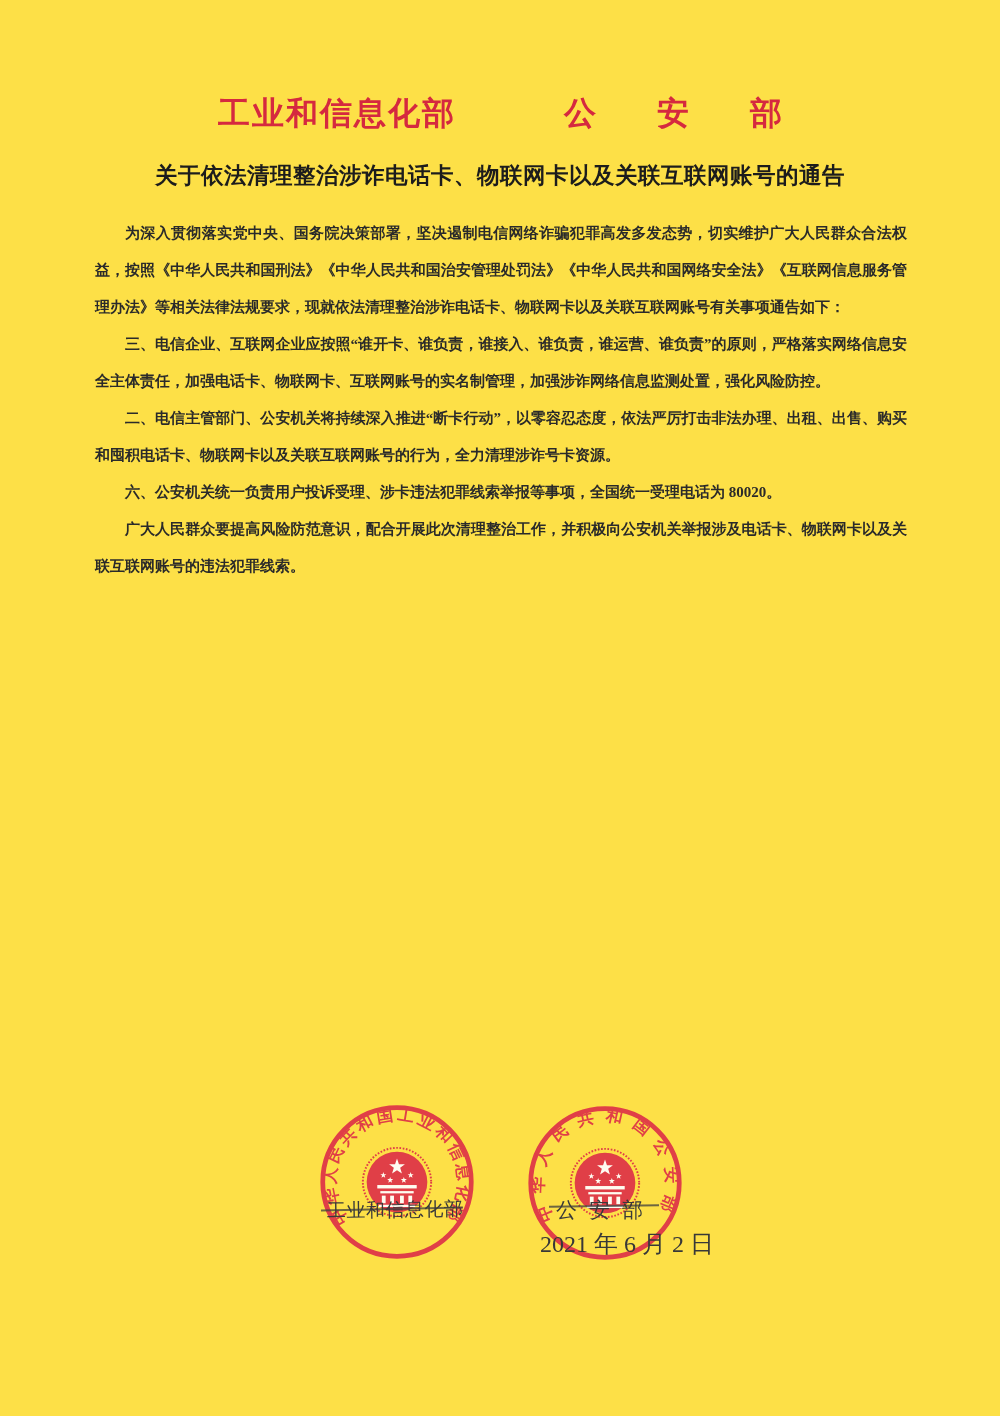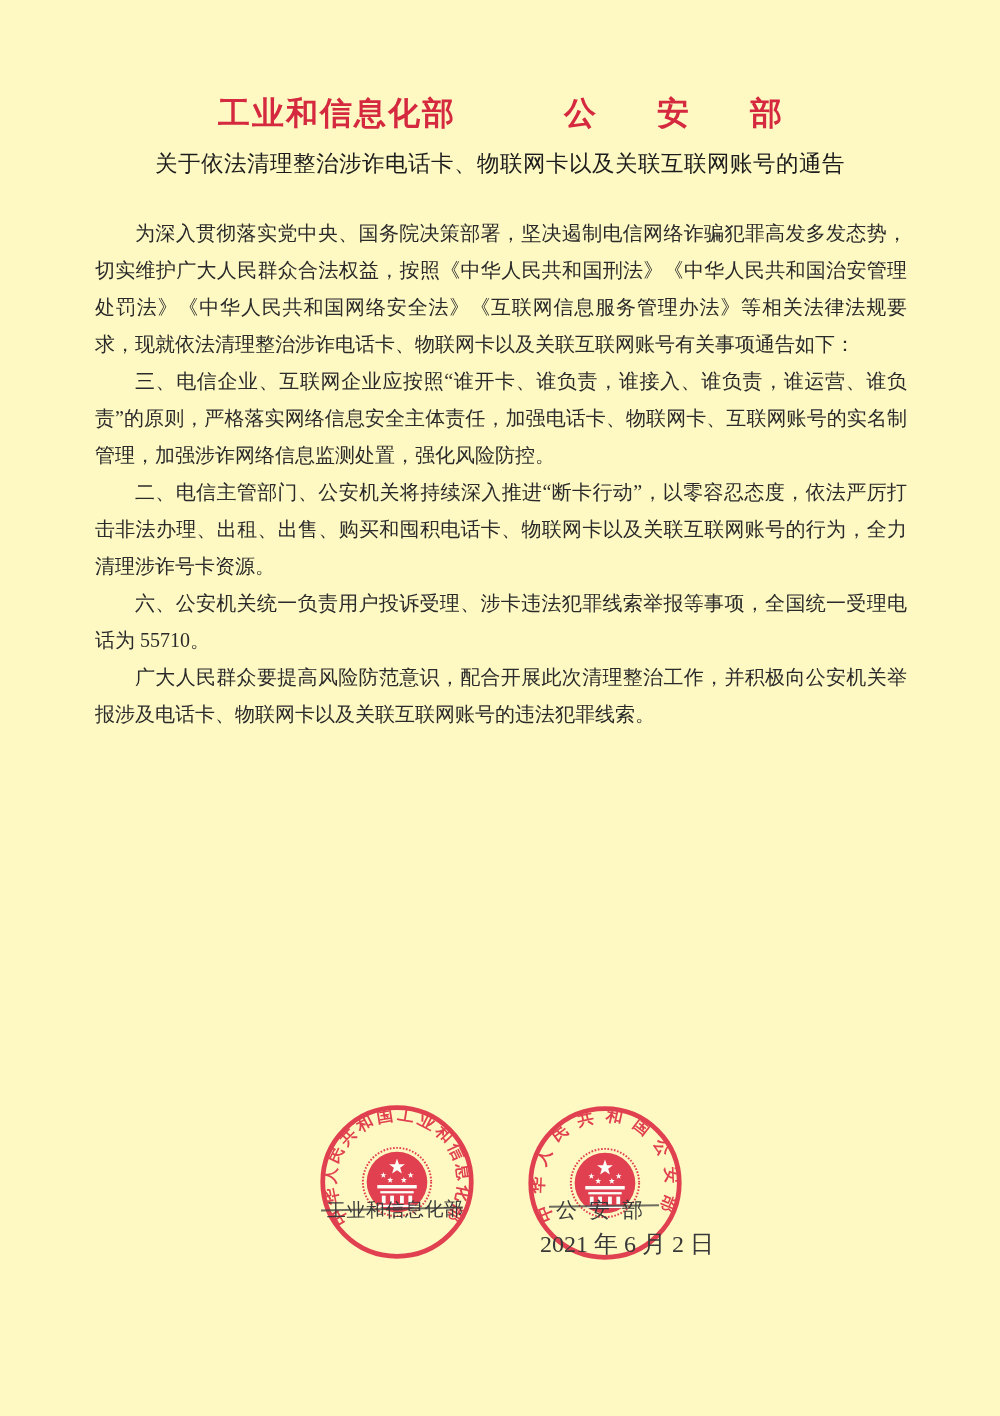--- a/index.html
+++ b/index.html
@@ -1,50 +1,51 @@
 <!DOCTYPE html>
 <html style="--accent-red: #d5293f; --seal-red: #de3347;"><head>
 <meta charset="utf-8">
 <style>
   html,body{margin:0;padding:0;background:#e9e9e9;}
   .page{
     position:relative;
     width:1000px;height:1416px;
     margin:0 auto;
-    background:#fef9c3;
+    background:#fde047;
     font-family:"Liberation Serif","DejaVu Serif",serif;
     color:#262626;
     overflow:hidden;
   }
   .org-line{
     position:absolute;top:92px;left:0;right:0;
     display:flex;justify-content:center;align-items:baseline;
     gap:108px;
     font-size:32px;font-weight:700;
     color:var(--accent-red);
     letter-spacing:2px;
     white-space:nowrap;
   }
   .org-line .ministry-2{
     letter-spacing:61px;
     margin-right:-61px;
   }
   .doc-title{
     position:absolute;top:148px;left:0;right:0;
-    margin:0;
+    margin:12px;
     text-align:center;
-    font-size:22.5px;font-weight:400;
+    font-size:22.5px;font-weight:700;
     color:#1c1c1c;
     letter-spacing:0.5px;
   }
   .doc-body{
     position:absolute;top:215px;left:95px;width:812px;
-    font-size:20px;line-height:37px;
+    font-size:15px;line-height:37px;
     text-align:justify;
     color:#2a2a2a;
+    font-weight:bold;
   }
   .doc-body p{margin:0;text-indent:2em;}
   .seal{position:absolute;width:158px;height:158px;opacity:0.93;}
   .seal-left{left:318px;top:1103px;}
   .seal-right{left:526px;top:1104px;}
   .seal svg{width:100%;height:100%;display:block;color:var(--seal-red);}
   .seal-overlay{
     position:absolute;
     color:#3a3a3a;
     white-space:nowrap;
@@ -103,21 +104,21 @@
     <span class="ministry-1">工业和信息化部</span>
     <span class="ministry-2">公安部</span>
   </div>
 
   <h1 class="doc-title">关于依法清理整治涉诈电话卡、物联网卡以及关联互联网账号的通告</h1>
 
   <div class="doc-body">
     <p>为深入贯彻落实党中央、国务院决策部署，坚决遏制电信网络诈骗犯罪高发多发态势，切实维护广大人民群众合法权益，按照《中华人民共和国刑法》《中华人民共和国治安管理处罚法》《中华人民共和国网络安全法》《互联网信息服务管理办法》等相关法律法规要求，现就依法清理整治涉诈电话卡、物联网卡以及关联互联网账号有关事项通告如下：</p>
     <p>三、电信企业、互联网企业应按照“谁开卡、谁负责，谁接入、谁负责，谁运营、谁负责”的原则，严格落实网络信息安全主体责任，加强电话卡、物联网卡、互联网账号的实名制管理，加强涉诈网络信息监测处置，强化风险防控。</p>
     <p>二、电信主管部门、公安机关将持续深入推进“断卡行动”，以零容忍态度，依法严厉打击非法办理、出租、出售、购买和囤积电话卡、物联网卡以及关联互联网账号的行为，全力清理涉诈号卡资源。</p>
-    <p>六、公安机关统一负责用户投诉受理、涉卡违法犯罪线索举报等事项，全国统一受理电话为 55710。</p>
+    <p>六、公安机关统一负责用户投诉受理、涉卡违法犯罪线索举报等事项，全国统一受理电话为 80020。</p>
     <p>广大人民群众要提高风险防范意识，配合开展此次清理整治工作，并积极向公安机关举报涉及电话卡、物联网卡以及关联互联网账号的违法犯罪线索。</p>
   </div>
 
   <div class="seal seal-left">
     <svg viewBox="0 0 200 200">
       <circle cx="100" cy="100" r="94" fill="none" stroke="currentColor" stroke-width="6"></circle>
       <defs>
         <path id="arcL" d="M 40.25 150.1 A 78 78 0 1 1 159.75 150.1" fill="none"></path>
       </defs>
       <text font-size="21" font-weight="bold" fill="currentColor" letter-spacing="4">

